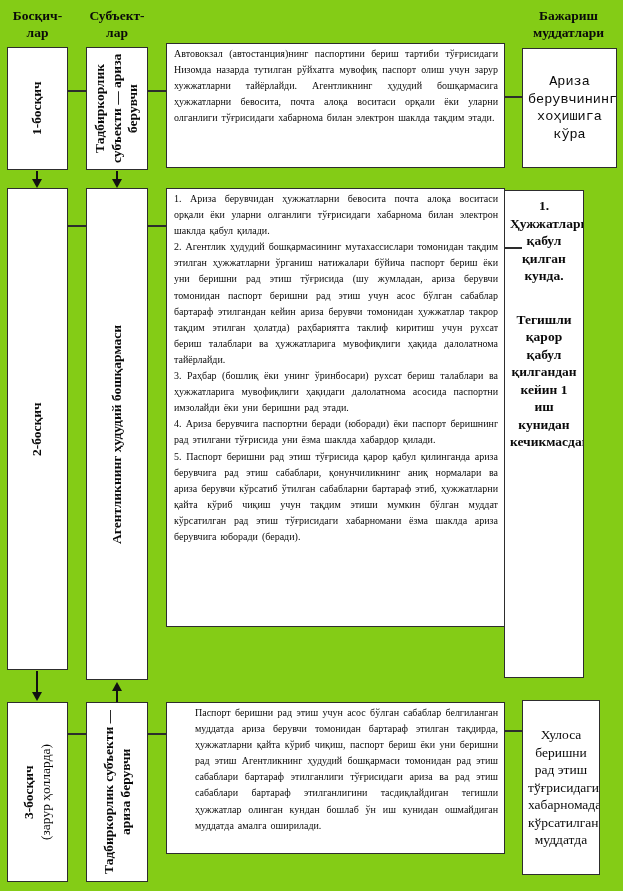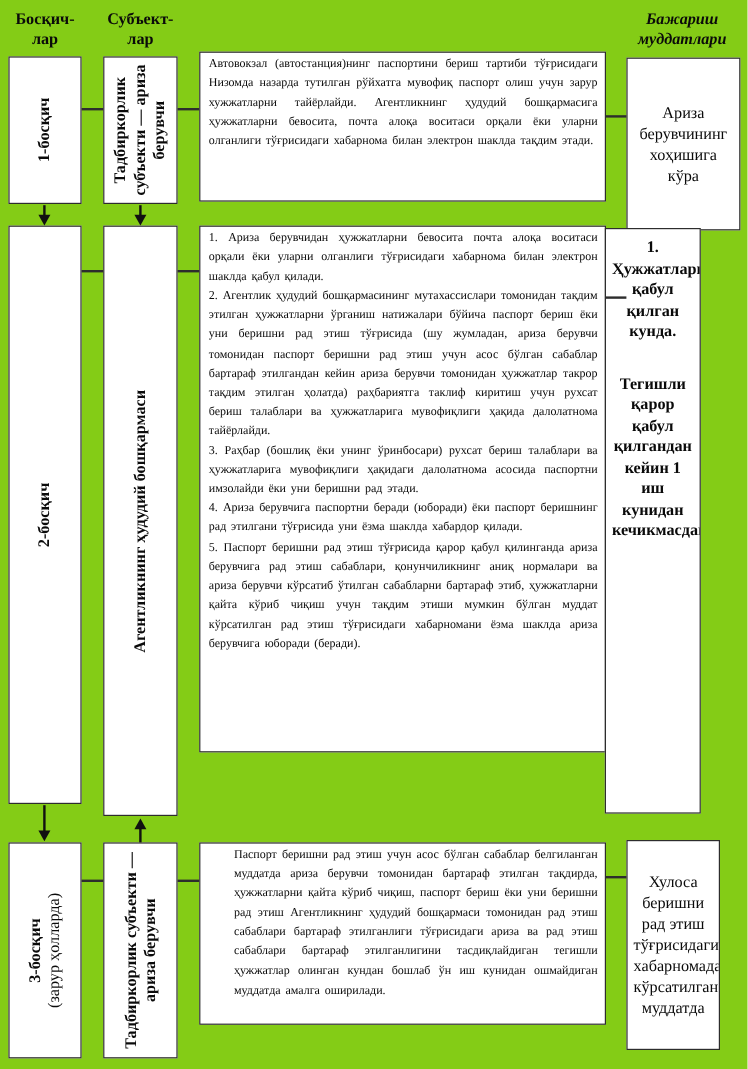--- a/index.html
+++ b/index.html
@@ -48,33 +48,33 @@
 </head>
 <body>
 
 <div class="page">
 
   <div class="hdr" style="left:7px;top:8px;width:61px;">Босқич-
 лар</div>
   <div class="hdr" style="left:86px;top:8px;width:62px;">Субъект-
 лар</div>
   <div class="hdr" style="left:166px;top:17px;width:339px;margin-top:24px;">Тадбирлар</div>
-  <div class="hdr" style="left:520px;top:8px;width:97px;font-style:italic;">Бажариш
+  <div class="hdr" style="left:520px;top:8px;width:97px;">Бажариш
 муддатлари</div>
 
   <div class="box vbox" style="left:7px;top:47px;width:61px;height:123px;">
     <div class="vtext">1-босқич</div>
   </div>
   <div class="box vbox" style="left:86px;top:47px;width:62px;height:123px;">
     <div class="vtext">Тадбиркорлик субъекти — ариза берувчи</div>
   </div>
   <div class="box acts" style="left:166px;top:43px;width:339px;height:125px;">
     <p>Автовокзал (автостанция)нинг паспортини бериш тартиби тўғрисидаги Низомда назарда тутилган рўйхатга мувофиқ паспорт олиш учун зарур хужжатларни тайёрлайди. Агентликнинг ҳудудий бошқармасига ҳужжатларни бевосита, почта алоқа воситаси орқали ёки уларни олганлиги тўғрисидаги хабарнома билан электрон шаклда тақдим этади.</p>
   </div>
-  <div class="box deadline" style="left:522px;top:48px;width:95px;height:144px;">
+  <div class="box deadline" style="left:522px;top:48px;width:95px;height:120px;font-family:Liberation Mono, monospace;">
     <p>Ариза берувчининг хоҳишига кўра</p>
   </div>
 
   <div class="box vbox" style="left:7px;top:188px;width:61px;height:482px;">
     <div class="vtext">2-босқич</div>
   </div>
   <div class="box vbox" style="left:86px;top:188px;width:62px;height:492px;">
     <div class="vtext">Агентликнинг ҳудудий бошқармаси</div>
   </div>
   <div class="box acts" style="left:166px;top:188px;width:339px;height:439px;">

